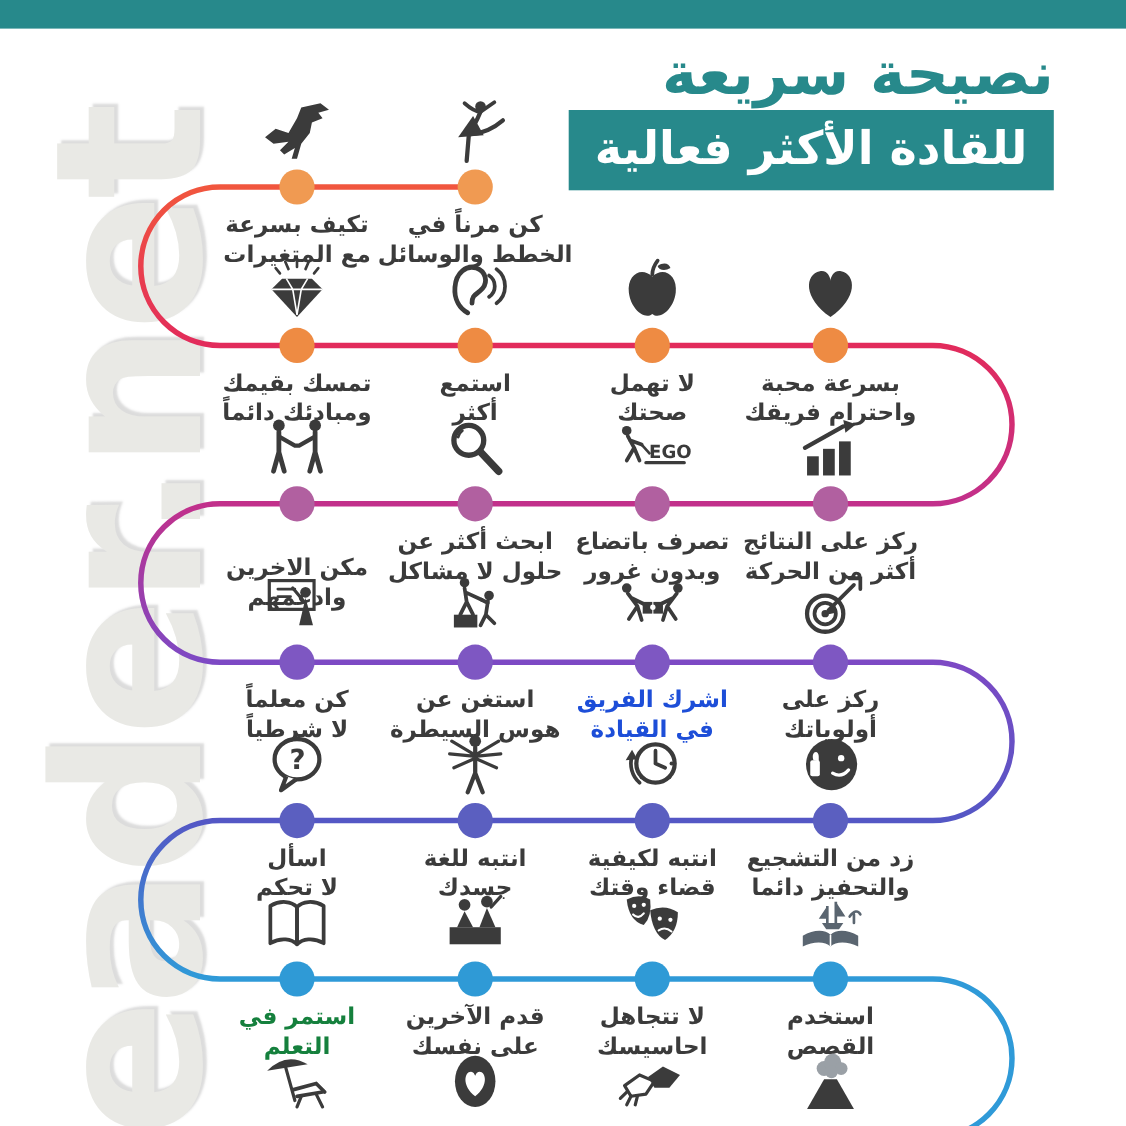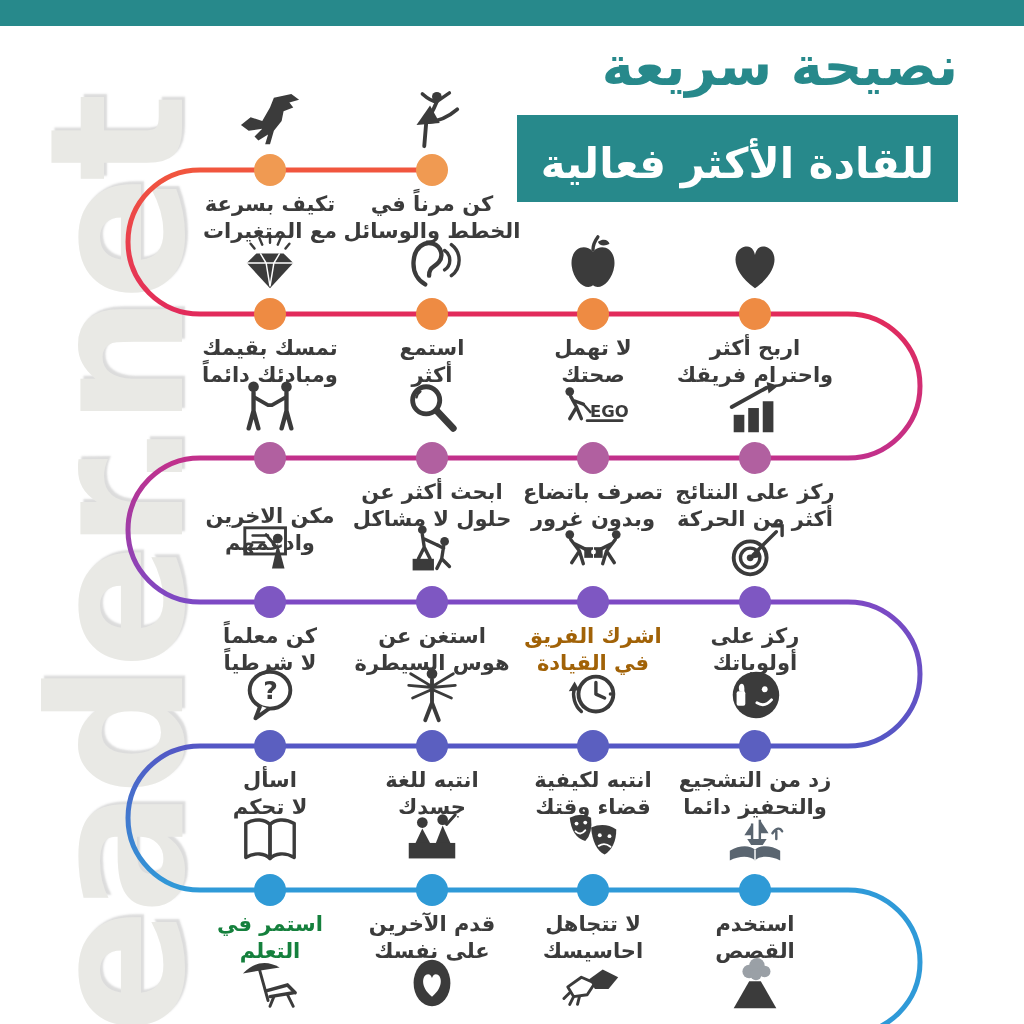--- a/index.html
+++ b/index.html
@@ -7,22 +7,22 @@
           font-family:"DejaVu Sans",sans-serif;}
   .topbar{position:absolute;left:0;top:0;width:1024px;height:26px;}
   .watermark{position:absolute;left:10px;top:1700px;transform:rotate(-90deg);transform-origin:0 0;
              font-size:185px;font-weight:bold;letter-spacing:-6px;white-space:nowrap;
              text-shadow:3px 3px 2px rgba(130,130,130,.28), -1px -1px 0 #ffffff;
              user-select:none;pointer-events:none;}
   .title{position:absolute;top:40px;right:66px;text-align:right;direction:rtl;}
   .title-row{display:flex;direction:rtl;justify-content:flex-start;align-items:flex-end;gap:4px;}
   .title-num{font-size:100px;font-weight:bold;line-height:.78;}
   .title-main{font-size:54px;font-weight:bold;line-height:1.0;padding-bottom:2px;}
-  .title-banner{display:inline-block;margin-top:19px;color:#fff;font-size:42px;font-weight:bold;
-                padding:24px 24px 14px 24px;}
+  .title-banner{display:inline-block;margin-top:4px;color:#fff;font-size:42px;font-weight:bold;
+                padding:10px 24px 14px 24px;}
   .pathlayer{position:absolute;left:0;top:0;}
   .tip{position:absolute;width:0;height:0;}
   .tip-icon{position:absolute;bottom:18px;left:0;transform:translateX(-50%);}
   .tip-icon svg{display:block;}
   .tip-node{position:absolute;left:-16px;top:-16px;width:32px;height:32px;border-radius:50%;}
   .tip-label{position:absolute;top:21px;left:0;transform:translateX(-50%);width:196px;
              text-align:center;font-weight:bold;font-size:21px;line-height:1.3;
              white-space:pre-line;direction:rtl;}
 </style>
 </head>
@@ -123,21 +123,21 @@
 صحتك</div>
     </div>
 
     <div class="tip" style="left: 755px; top: 314px;">
       <span class="tip-icon">
           <svg width="62" height="62" viewBox="0 0 64 64" preserveAspectRatio="xMidYMax meet">
             <path d="M32 56 C6 38 8 16 22 13 C29 11.5 32 19 32 22 C32 19 35 11.5 42 13 C56 16 58 38 32 56 Z" fill="#3b3b3b"></path>
           </svg>
         </span>
       <span class="tip-node" style="background: rgb(238, 139, 67);"></span>
-      <div class="tip-label" style="color: rgb(59, 59, 59);">اربح أكثر
+      <div class="tip-label" style="color: rgb(59, 59, 59);">بسرعة محبة
 واحترام فريقك</div>
     </div>
 
     <div class="tip" style="left: 755px; top: 458px;">
       <span class="tip-icon">
           <svg width="62" height="62" viewBox="0 0 64 64" preserveAspectRatio="xMidYMax meet">
             <rect x="10" y="38" width="11" height="18" fill="#3b3b3b"></rect>
             <rect x="25" y="31" width="11" height="25" fill="#3b3b3b"></rect>
             <rect x="40" y="24" width="11" height="32" fill="#3b3b3b"></rect>
             <path d="M8 30 L44 10" stroke="#3b3b3b" stroke-width="4" stroke-linecap="round"></path>
@@ -227,21 +227,21 @@
             <circle cx="8" cy="13" r="4.5" fill="#3b3b3b"></circle>
             <circle cx="56" cy="13" r="4.5" fill="#3b3b3b"></circle>
             <path d="M9 18 L18 30 M18 30 L10 42 M18 30 L22 43 M12 22 L24 28" stroke="#3b3b3b" stroke-width="3.5" fill="none" stroke-linecap="round"></path>
             <path d="M55 18 L46 30 M46 30 L54 42 M46 30 L42 43 M52 22 L40 28" stroke="#3b3b3b" stroke-width="3.5" fill="none" stroke-linecap="round"></path>
             <rect x="23" y="26" width="9" height="11" fill="#3b3b3b"></rect>
             <rect x="33" y="26" width="9" height="11" fill="#3b3b3b"></rect>
             <circle cx="32.5" cy="31" r="2.5" fill="#fff"></circle>
           </svg>
         </span>
       <span class="tip-node" style="background: rgb(126, 87, 194);"></span>
-      <div class="tip-label" style="color: #a16207;">اشرك الفريق
+      <div class="tip-label" style="color: #1d4ed8;">اشرك الفريق
 في القيادة</div>
     </div>
 
     <div class="tip" style="left: 755px; top: 602px;">
       <span class="tip-icon">
           <svg width="62" height="62" viewBox="0 0 64 64" preserveAspectRatio="xMidYMax meet">
             <circle cx="27" cy="37" r="17" stroke="#3b3b3b" stroke-width="4" fill="none"></circle>
             <circle cx="27" cy="37" r="10" stroke="#3b3b3b" stroke-width="3.5" fill="none"></circle>
             <circle cx="27" cy="37" r="3.5" fill="#3b3b3b"></circle>
             <path d="M30 34 L54 10" stroke="#3b3b3b" stroke-width="3.5" stroke-linecap="round"></path>

